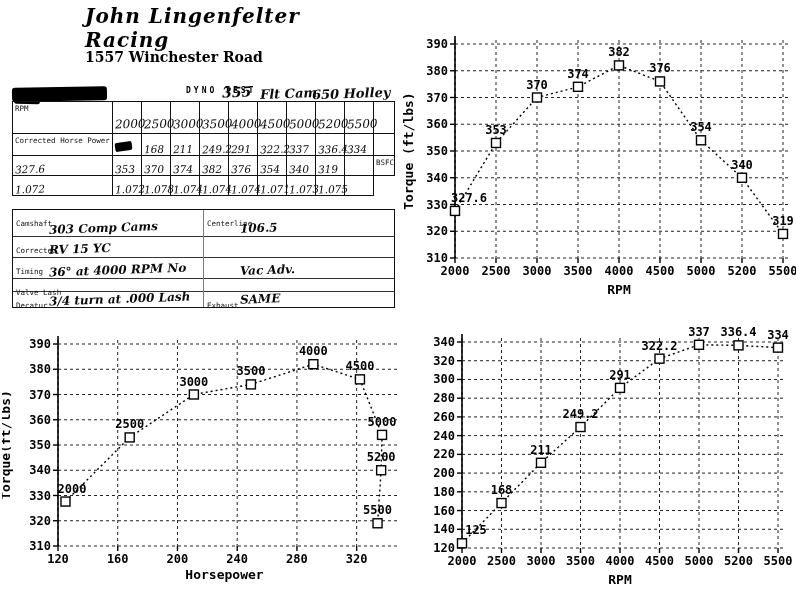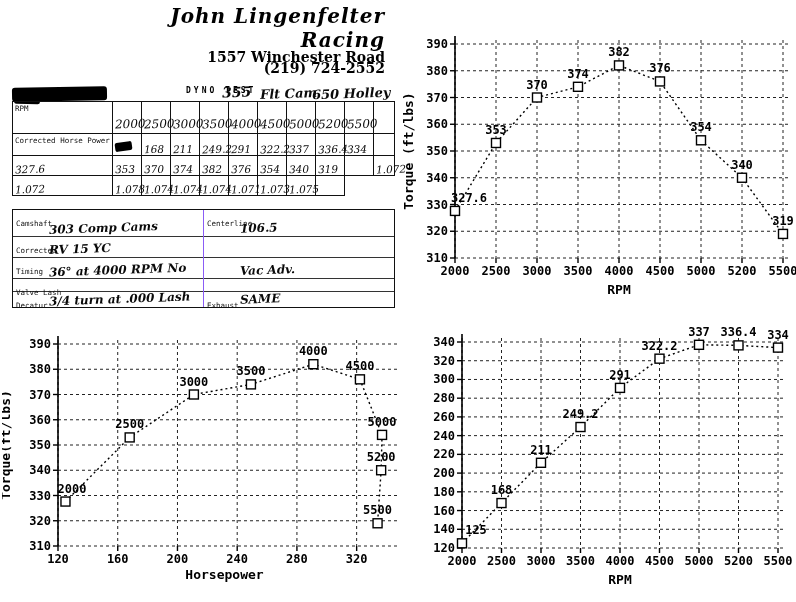--- a/index.html
+++ b/index.html
@@ -1,20 +1,20 @@
 <!DOCTYPE html>
 <html><head>
 <meta charset="utf-8">
 <style>
   html,body{margin:0;padding:0;}
   #page{position:relative;width:796px;height:602px;background:#ffffff;overflow:hidden;
         font-family:"DejaVu Sans Mono",monospace;color:#111;}
 
   
-  #letterhead{position:absolute;left:85px;top:4px;width:300px;text-align:right;}
+  #letterhead{position:absolute;left:85px;top:4px;width:300px;text-align:left;}
   #company{font-family:"DejaVu Serif",serif;font-style:italic;font-weight:bold;
            font-size:20px;letter-spacing:1px;color:#000;}
   .addr{font-family:"DejaVu Serif",serif;font-weight:bold;font-size:14px;line-height:11px;color:#000;}
   #doc-title{position:absolute;left:186px;top:86px;font-size:8px;font-weight:bold;letter-spacing:3px;color:#000;}
 
   
   .hand{font-family:"DejaVu Serif",serif;font-style:italic;color:#0a0a0a;
         display:inline-block;transform:rotate(-2deg);white-space:nowrap;}
   .hw-header{position:absolute;font-size:13px;font-weight:bold;}
 
@@ -47,21 +47,20 @@
   .chart{position:absolute;}
   svg text{font-family:"DejaVu Sans Mono",monospace;font-weight:bold;fill:#000;}
 </style>
 </head>
 <body>
 <div id="page">
 
   <div id="letterhead">
     <div id="company">John Lingenfelter Racing</div>
     <div class="addr">1557 Winchester Road</div>
-    <div class="addr">(219) 724-2552</div>
   </div>
 
   <div id="doc-title">DYNO TEST</div>
 
   <div class="redact" style="left:12px;top:87px;width:95px;height:14px;transform:rotate(-1deg);"></div>
   <div class="redact" style="left:14px;top:99px;width:26px;height:5px;transform:rotate(2deg);"></div>
 
   <span class="hand hw-header" style="left:222px;top:84px;font-size:14px;">355</span>
   <span class="hand hw-header" style="left:260px;top:86px;">Flt Cam</span>
   <span class="hand hw-header" style="left:312px;top:86px;">650 Holley</span>
@@ -146,20 +145,21 @@
       <div class="cell">
         <span class="hand hv">354</span>
       </div>
       <div class="cell">
         <span class="hand hv">340</span>
       </div>
       <div class="cell">
         <span class="hand hv">319</span>
       </div>
       <div class="cell"></div>
+      <div class="cell rowlabel">BSFC</div>
       <div class="cell">
         <span class="hand hv">1.072</span>
       </div>
       <div class="cell">
         <span class="hand hv">1.072</span>
       </div>
       <div class="cell">
         <span class="hand hv">1.078</span>
       </div>
       <div class="cell">

